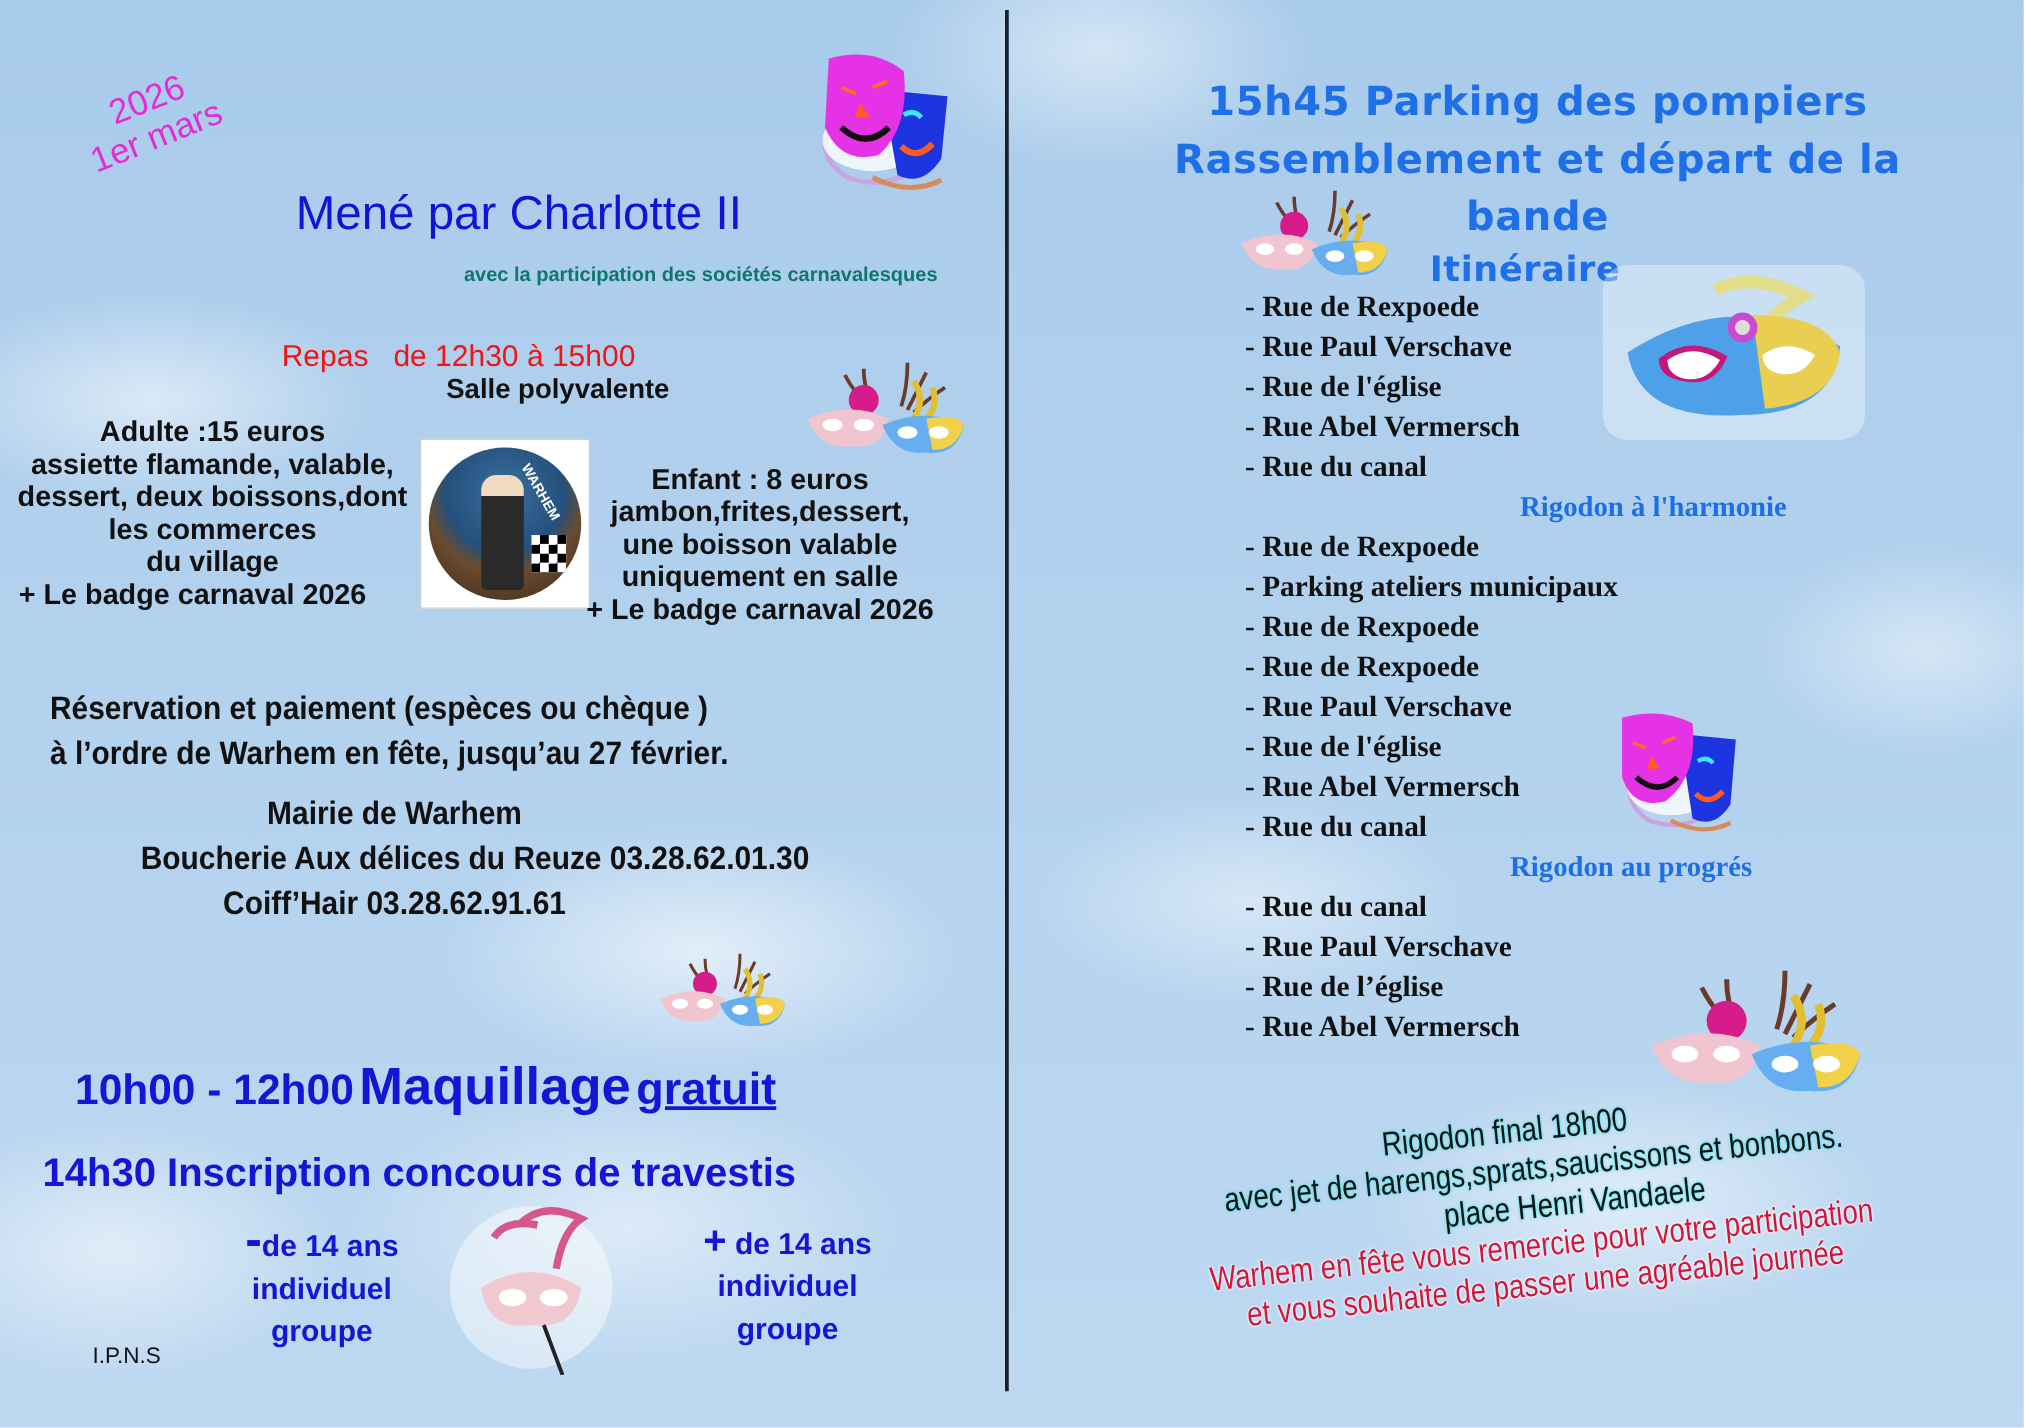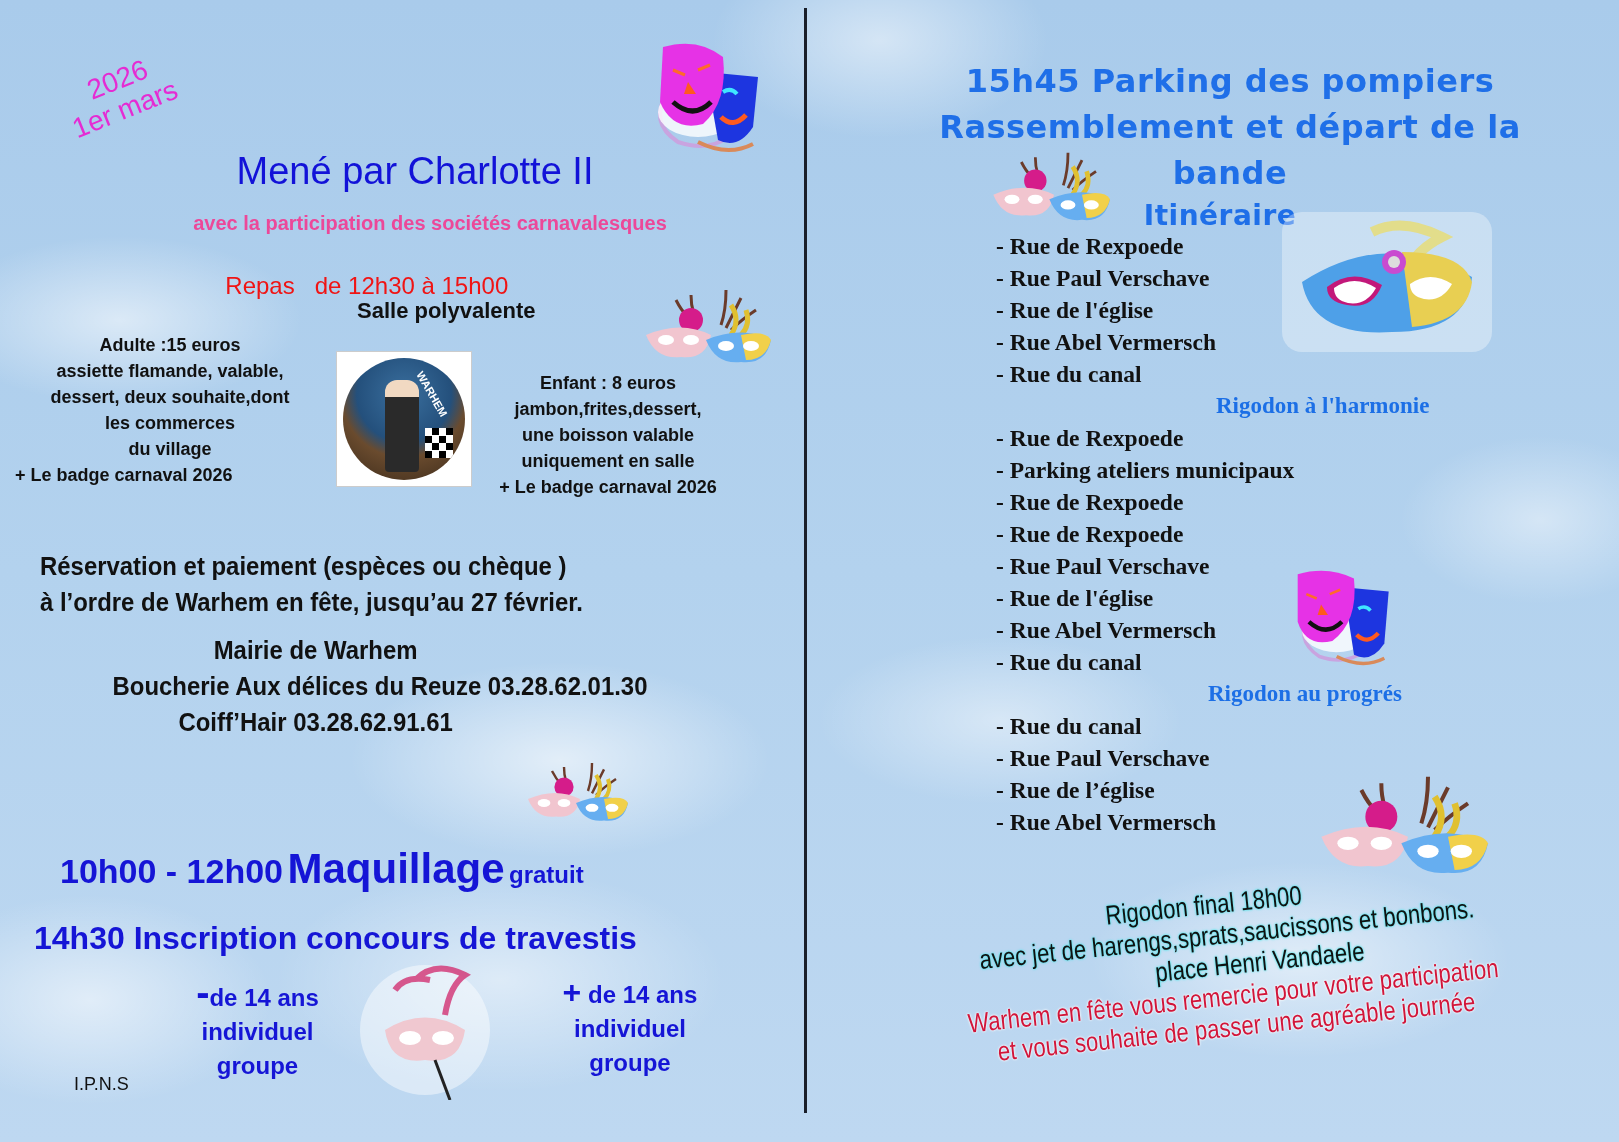--- a/index.html
+++ b/index.html
@@ -20,24 +20,24 @@
   .abs { position: absolute; }
   .center { text-align: center; }
 
   .divider { left: 804px; top: 8px; width: 3px; height: 1105px; background: #1a1f2a; }
 
   .date-stamp { left: 48px; top: 92px; color: #e52bd3; font-size: 28px; line-height: 30px;
     transform: rotate(-22deg); transform-origin: left top; text-align: center; width: 130px; }
   .date-stamp div { display:block; }
 
   .title-blue { color: #1212d8; font-size: 38px; line-height: 46px; }
-  .subtitle-black { color: #ec4899; font-weight: bold; font-size: 20px; }
+  .subtitle-black { color: #0f766e; font-weight: bold; font-size: 16px; text-align: right; }
   .repas { color: #f01414; font-size: 24px; }
   .black-bold { color: #111; font-weight: bold; }
-  .price-block { font-size: 18px; line-height: 26px; color: #111; font-weight: bold; text-align: center; }
+  .price-block { font-size: 23px; line-height: 26px; color: #111; font-weight: bold; text-align: center; }
   .res-block { font-size: 26px; line-height: 36px; color: #111; font-weight: bold; }
   .blue-bold { color: #1515d6; font-weight: bold; }
   .ipns { color: #111; font-size: 18px; }
 
   .script-title { color: #1f6fe8; font-family: "DejaVu Sans", sans-serif; font-weight: bold; font-size: 32px; line-height: 46px; letter-spacing: 0.5px; }
   .route-list { font-family: "Liberation Serif", serif; font-weight: bold; font-size: 23.5px; color: #111; }
   .route-item { height: 32px; line-height: 32px; }
   .rigodon-head { font-family: "Liberation Serif", serif; font-weight: bold; color: #1c6fe6; font-size: 23px; height: 32px; line-height: 32px; }
 
   .final-block { left: 960px; top: 888px; width: 540px; transform: rotate(-6deg); transform-origin: center; text-align: center; }
@@ -98,21 +98,21 @@
     <ellipse cx="55" cy="50" rx="8" ry="5" fill="#fff"></ellipse>
   <path d="M70 50 q35 -15 65 0 q-5 25 -30 22 q-25 3 -35 -22z" fill="#66aef0"></path>
   <path d="M105 45 q25 -5 30 5 q-5 20 -25 20 z" fill="#f1d04a"></path>
   <ellipse cx="90" cy="56" rx="8" ry="5" fill="#fff"></ellipse>
     <ellipse cx="115" cy="56" rx="8" ry="5" fill="#fff"></ellipse>
 </svg>
 
 <div class="abs price-block" style="left:10px; top:332px; width:320px;">
   <div>Adulte :15 euros</div>
   <div>assiette flamande, valable,</div>
-  <div>dessert, deux souhaite,dont</div>
+  <div>dessert, deux boissons,dont</div>
   <div>les commerces</div>
   <div>du village</div>
   <div style="text-align:left; margin-left:5px">+ Le badge carnaval 2026</div>
 </div>
 
 <div class="abs photo-frame">
   <div class="photo-circle">
     <div class="photo-person"></div>
     <div class="photo-flag"></div>
     <div class="photo-text">WARHEM</div>
@@ -147,21 +147,21 @@
     <ellipse cx="55" cy="50" rx="8" ry="5" fill="#fff"></ellipse>
   <path d="M70 50 q35 -15 65 0 q-5 25 -30 22 q-25 3 -35 -22z" fill="#66aef0"></path>
   <path d="M105 45 q25 -5 30 5 q-5 20 -25 20 z" fill="#f1d04a"></path>
   <ellipse cx="90" cy="56" rx="8" ry="5" fill="#fff"></ellipse>
     <ellipse cx="115" cy="56" rx="8" ry="5" fill="#fff"></ellipse>
 </svg>
 
 <div class="abs blue-bold" style="left:60px; top:845px; white-space:nowrap;">
   <span style="font-size:34px;">10h00 - 12h00</span>
   <span style="font-size:42px;">Maquillage</span>
-  <span style="font-size:24px;">gratuit</span>
+  <span style="font-size:36px;text-decoration:underline;">gratuit</span>
 </div>
 
 <div class="abs blue-bold" style="left:34px; top:920px; font-size:32px; white-space:nowrap;">14h30 Inscription concours de travestis</div>
 
 <div class="abs blue-bold center" style="left:170px; top:980px; width:175px; font-size:24px; line-height:34px;">
   <div><span style="font-size:40px; line-height:24px;">-</span><span>de 14 ans</span></div>
   <div>individuel</div>
   <div>groupe</div>
 </div>
 

